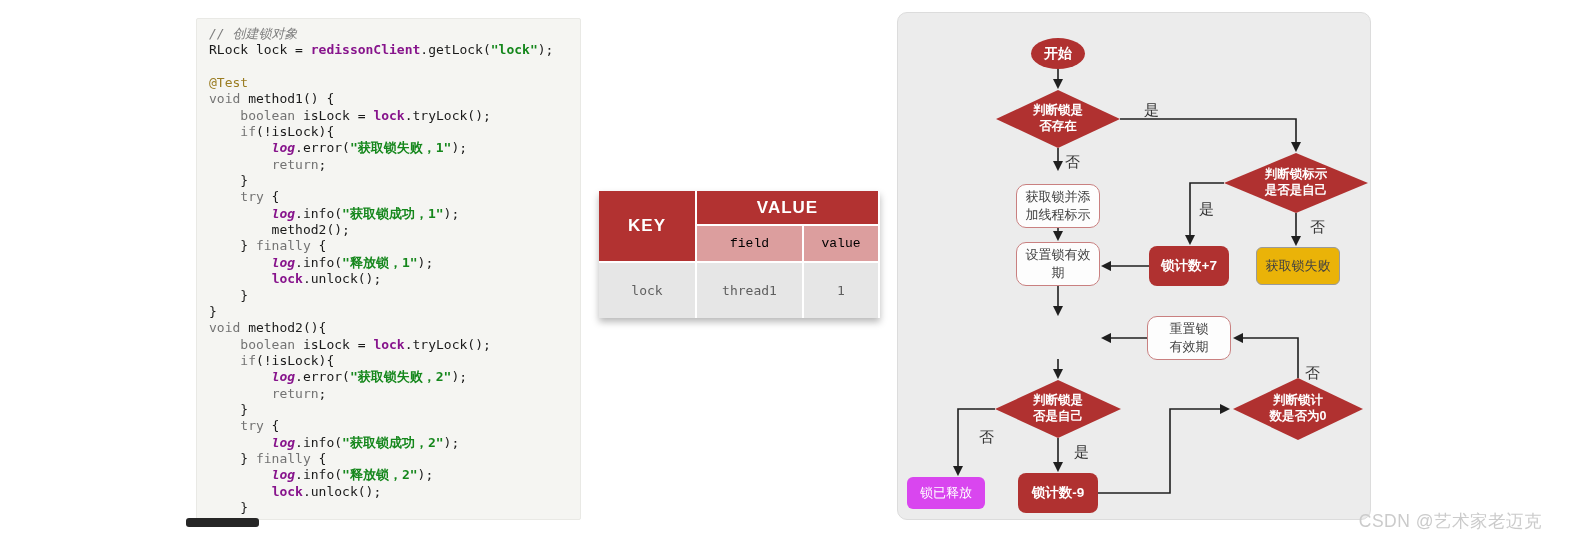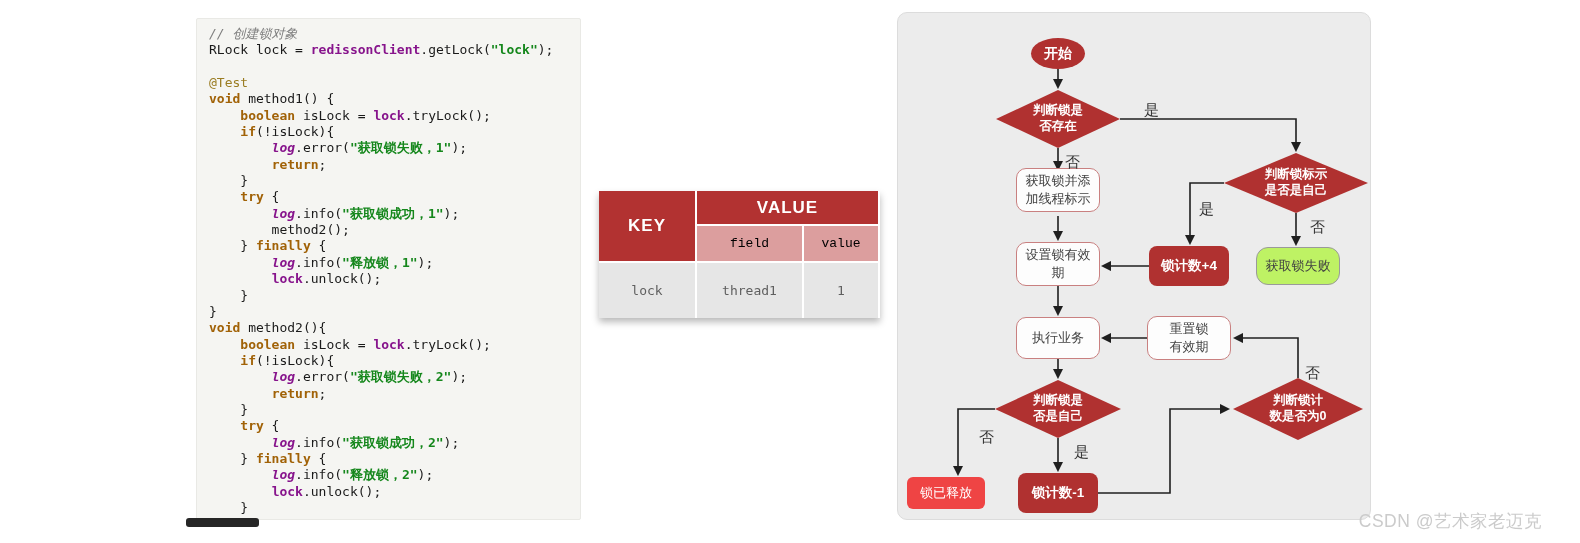--- a/index.html
+++ b/index.html
@@ -8,21 +8,21 @@
   #canvas { position:relative; width:1580px; height:543px; background:#ffffff; }
 
   
   .code-panel { position:absolute; left:196px; top:18px; width:385px; height:502px;
                 background:#f5f5f2; border:1px solid #e9e9e5; border-radius:2px;
                 padding:7px 6px 16px 12px; overflow:hidden; }
   .code-line { font-family:"DejaVu Sans Mono", monospace; font-size:13px;
                line-height:16.35px; white-space:pre; color:#1a1a1a; }
   .tk-pl { color:#1a1a1a;margin-top:37px; }
   .tk-cm { color:#7d7d7d; font-style:italic; }
-  .tk-kw { color:#a16207; font-weight:bold; }
+  .tk-kw { color:#737373; font-weight:normal; }
   .tk-an { color:#9b7d23; }
   .tk-fd { color:#87148c; font-weight:bold; }
   .tk-lg { color:#87148c; font-weight:bold; font-style:italic; }
   .tk-st { color:#15871c; font-weight:bold; }
   .scrub-bar { position:absolute; left:186px; top:518px; width:73px; height:9px;
                background:#262626; border-radius:3px; }
 
   
   .redis-table { position:absolute; left:599px; top:191px; width:281px;
                  display:grid; grid-template-columns:96px 105px 74px;
@@ -45,25 +45,25 @@
   .flow-panel svg polyline { fill:none; stroke:#1f1f1f; stroke-width:1.6; }
   .node { position:absolute; display:flex; align-items:center; justify-content:center;
           text-align:center; }
   .node .node-label { width:100%; }
   .ellipse   { background:#b03130; color:#fff; border-radius:50%;
                font-weight:bold; font-size:14px; }
   .diamond   { background:#b03130; color:#fff; font-weight:bold; font-size:12.5px;
                line-height:1.25; clip-path:polygon(50% 0%,100% 50%,50% 100%,0% 50%);justify-content:center; }
   .rect-rb   { background:#fdfdfd; border:1.5px solid #c98080; border-radius:10px;
                color:#424242; font-size:13px; line-height:1.35; }
-  .rect-gb   { background:#bef264; border:1.5px solid #9a9a9a; border-radius:12px;
+  .rect-gb   { background:#eab308; border:1.5px solid #9a9a9a; border-radius:6px;
                color:#424242; font-size:13px; }
   .rect-red  { background:#b03130; color:#fff; font-weight:bold; border-radius:8px;
                font-size:13.5px; }
-  .rect-gray { background:#ef4444; color:#fff; border-radius:6px; font-size:13px; }
+  .rect-gray { background:#d946ef; color:#fff; border-radius:6px; font-size:13px; }
   .edge-label { position:absolute; font-size:15px; color:#333333; }
 
   
   .watermark { position:absolute; right:38px; top:509px; font-size:17.5px;
                color:#cbcbcb; letter-spacing:0.5px; }
 </style>
 </head>
 <body>
 
 <div id="canvas">
@@ -140,46 +140,41 @@
         <div class="node-label">
           <div>开始</div>
         </div>
       </div>
       <div class="node diamond" style="left: 98px; top: 77px; width: 124px; height: 58px;">
         <div class="node-label">
           <div>判断锁是</div>
           <div>否存在</div>
         </div>
       </div>
-      <div class="node rect-rb" style="left: 118px; top: 155px; width: 84px; height: 44px;">
+      <div class="node rect-rb" style="left: 118px; top: 171px; width: 84px; height: 44px;">
         <div class="node-label">
           <div>获取锁并添</div>
           <div>加线程标示</div>
         </div>
       </div>
       <div class="node rect-rb" style="left: 118px; top: 229px; width: 84px; height: 44px;">
         <div class="node-label">
           <div>设置锁有效</div>
           <div>期</div>
         </div>
       </div>
-      <div class="node rect-rb" style="left: 118px; top: 304px; width: 84px; height: 42px;">
-        <div class="node-label">
-          <div>执行业务</div>
-        </div>
-      </div>
       <div class="node diamond" style="left: 326px; top: 140px; width: 144px; height: 60px;">
         <div class="node-label">
           <div>判断锁标示</div>
           <div>是否是自己</div>
         </div>
       </div>
       <div class="node rect-red" style="left: 251px; top: 233px; width: 80px; height: 40px;">
         <div class="node-label">
-          <div>锁计数+4</div>
+          <div>锁计数+7</div>
         </div>
       </div>
       <div class="node rect-gb" style="left: 358px; top: 234px; width: 84px; height: 38px;">
         <div class="node-label">
           <div>获取锁失败</div>
         </div>
       </div>
       <div class="node rect-rb" style="left: 249px; top: 303px; width: 84px; height: 44px;">
         <div class="node-label">
           <div>重置锁</div>
@@ -198,21 +193,21 @@
           <div>数是否为0</div>
         </div>
       </div>
       <div class="node rect-gray" style="left: 9px; top: 464px; width: 78px; height: 32px;">
         <div class="node-label">
           <div>锁已释放</div>
         </div>
       </div>
       <div class="node rect-red" style="left: 120px; top: 460px; width: 80px; height: 40px;">
         <div class="node-label">
-          <div>锁计数-1</div>
+          <div>锁计数-9</div>
         </div>
       </div>
       <div class="edge-label" style="left: 246px; top: 88px;">是</div>
       <div class="edge-label" style="left: 167px; top: 140px;">否</div>
       <div class="edge-label" style="left: 301px; top: 187px;">是</div>
       <div class="edge-label" style="left: 412px; top: 205px;">否</div>
       <div class="edge-label" style="left: 81px; top: 415px;">否</div>
       <div class="edge-label" style="left: 176px; top: 430px;">是</div>
       <div class="edge-label" style="left: 407px; top: 351px;">否</div>
     </div>

